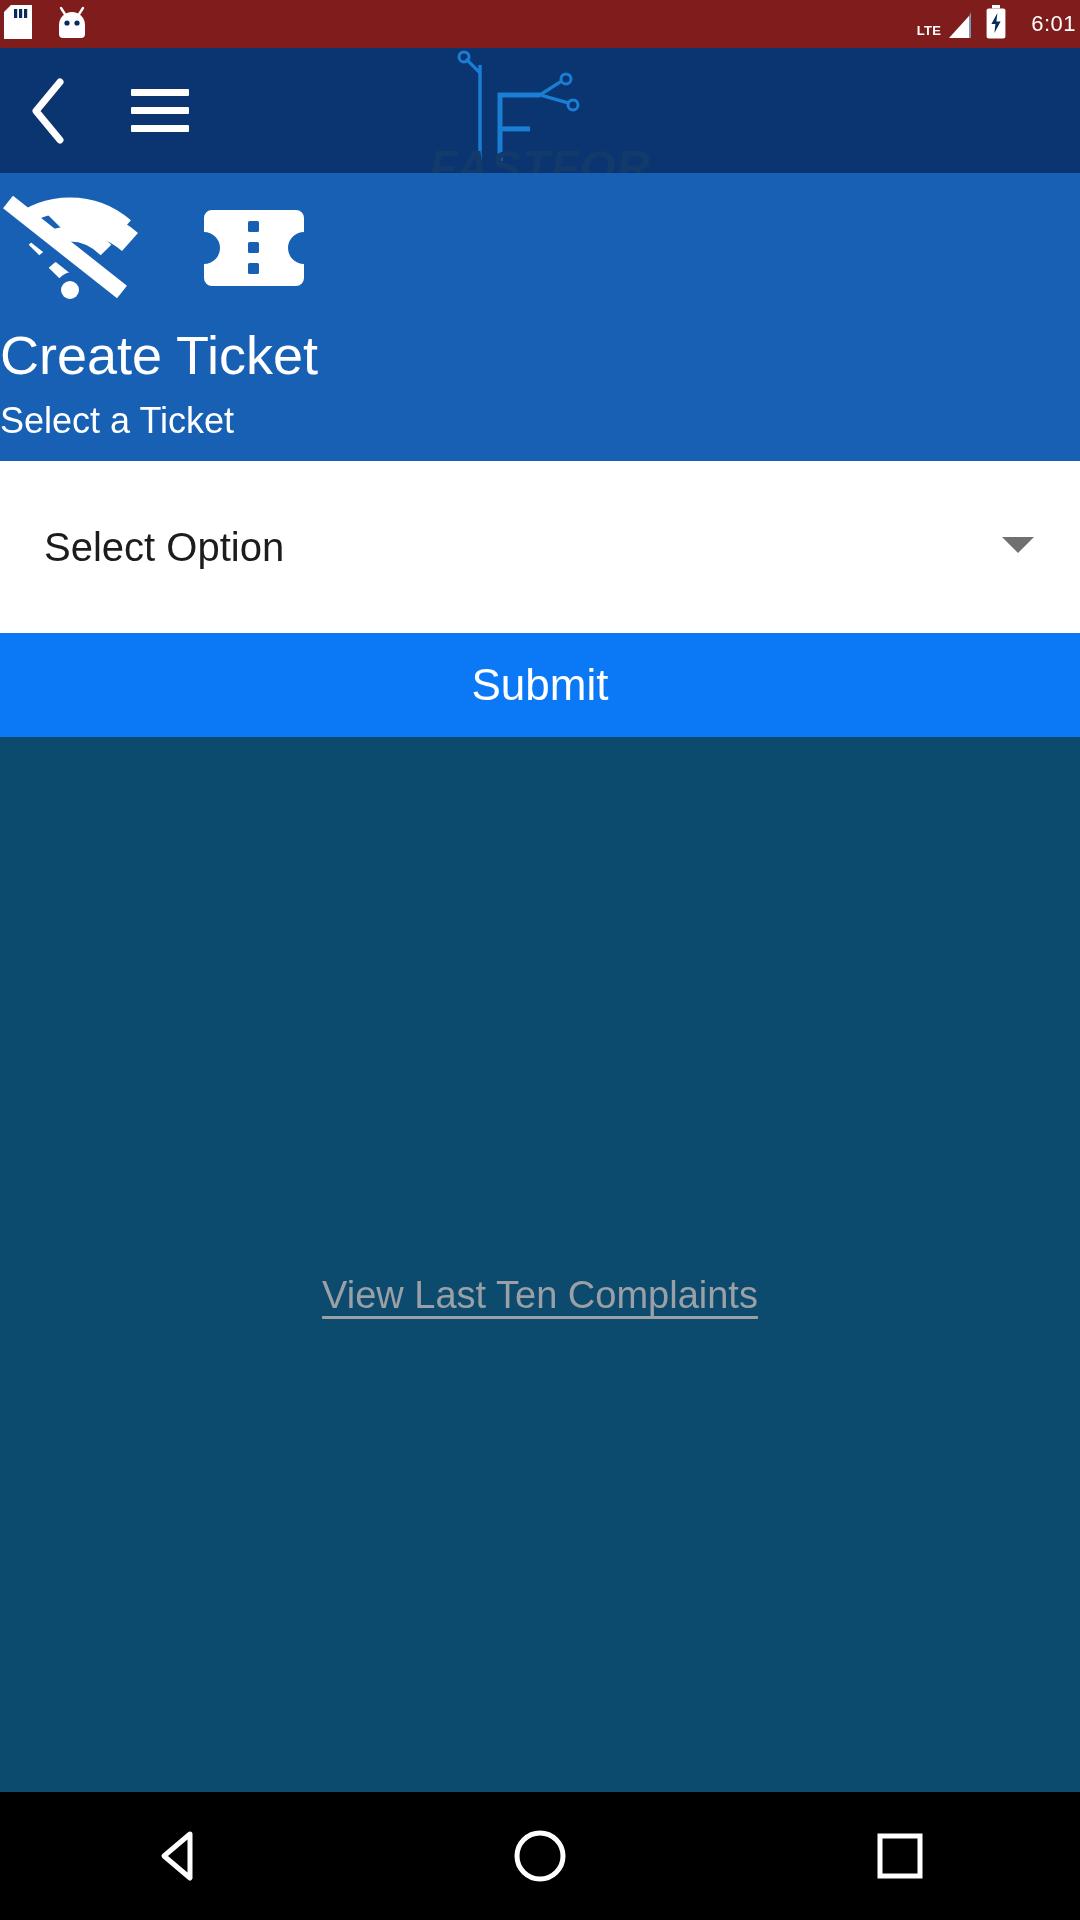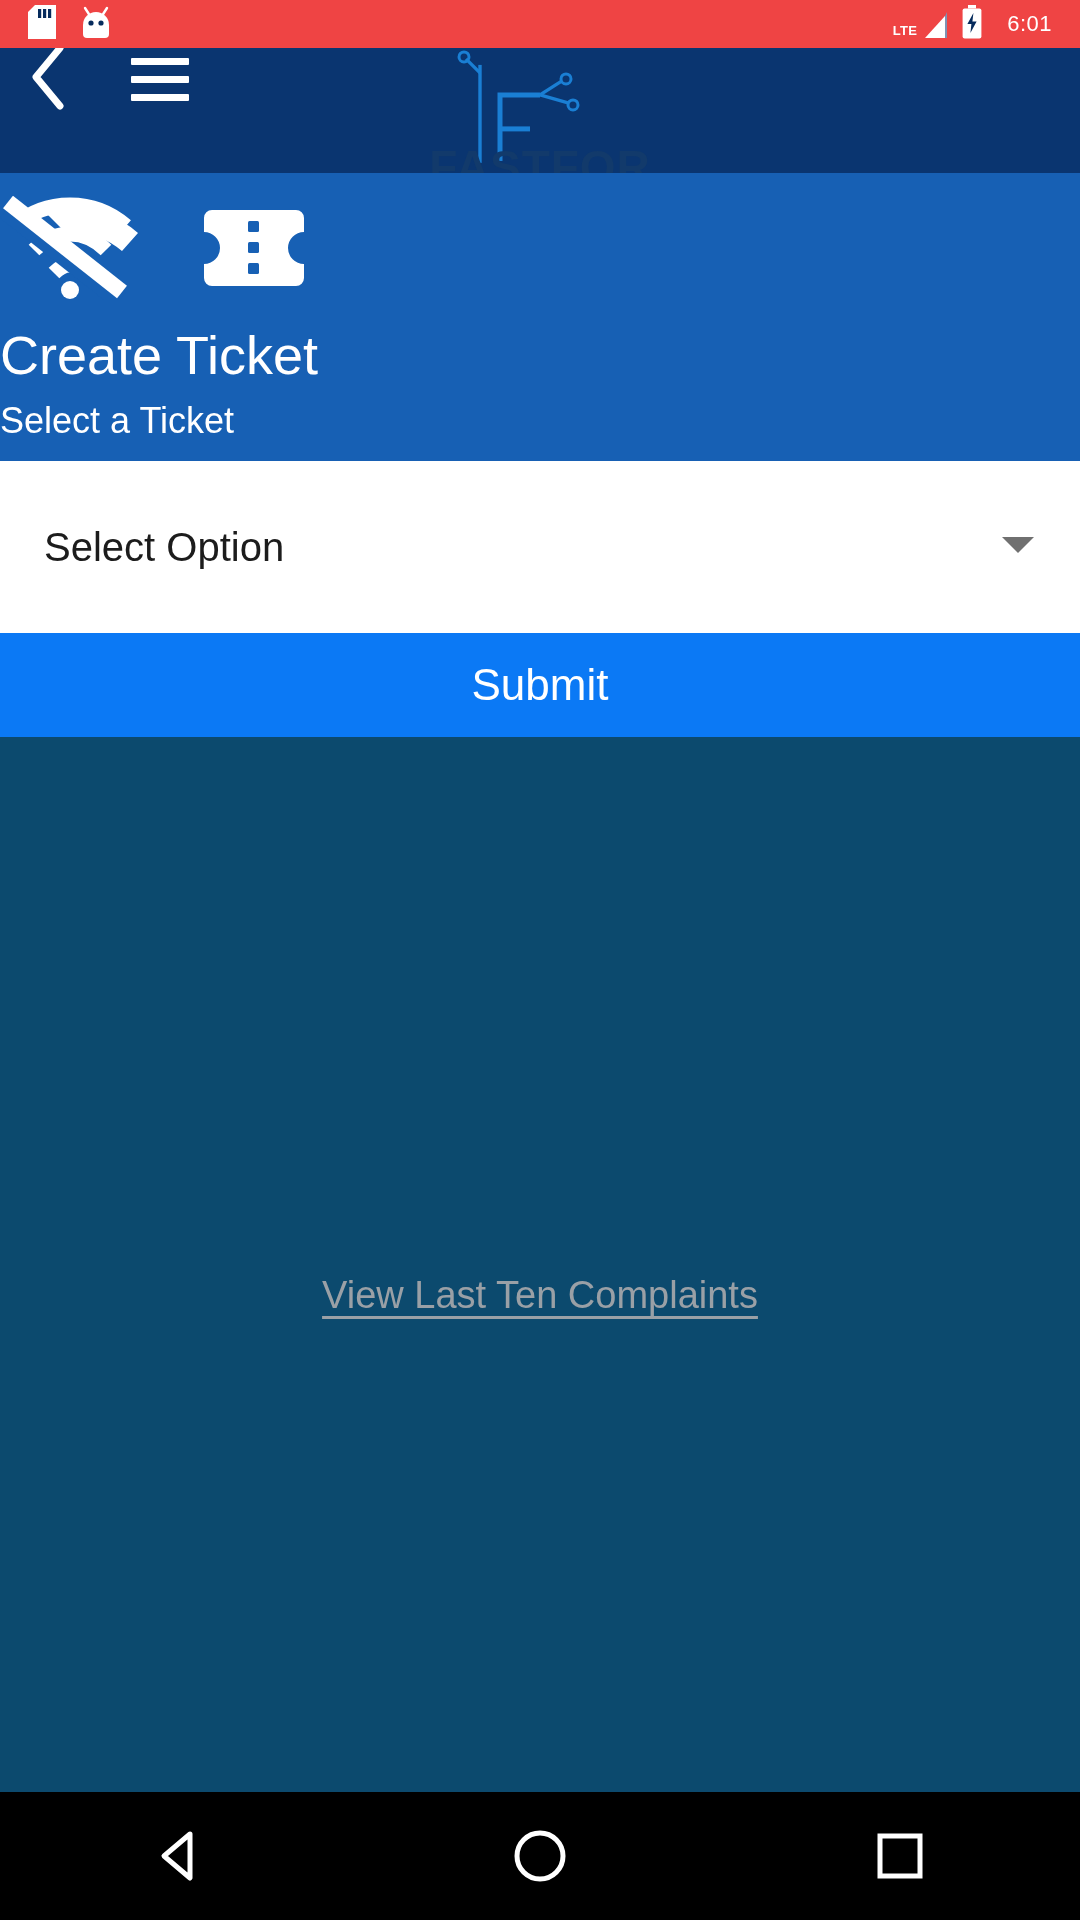--- a/index.html
+++ b/index.html
@@ -12,41 +12,42 @@
   #screen {
     position:relative;
     width:1080px; height:1920px;
     display:flex; flex-direction:column;
     background:#f2f7fb;
   }
 
   
   #status-bar {
     height:48px; flex:0 0 48px;
-    background:#ef4444;
+    background:#7f1d1d;
     display:flex; align-items:center;
-    padding:0 28px;
+    padding:0 4px;
     color:#ffffff;
   }
   #status-left { display:flex; align-items:center; gap:24px; }
   #status-right { margin-left:auto; display:flex; align-items:center; gap:12px; }
   .status-clock {
     font-size:22px; font-weight:normal; color:#ffffff;
     letter-spacing:0.5px; margin-left:12px;
   }
   .lte-label { font-size:13px; font-weight:bold; letter-spacing:0.3px; }
 
   
   #app-header {
     height:125px; flex:0 0 125px;
     background:#0a3570;
     position:relative;
-    display:flex; 
+    display:flex; align-items:center;
     padding:0 21px;
     overflow:hidden;
+    font-style:italic;
   }
   #back-button {
     width:58px; height:58px;
     display:flex; align-items:center; justify-content:center;
     cursor:pointer;
   }
   #menu-button {
     width:62px; height:62px;
     display:flex; flex-direction:column; justify-content:center;
     gap:11px; margin-left:52px; cursor:pointer;

